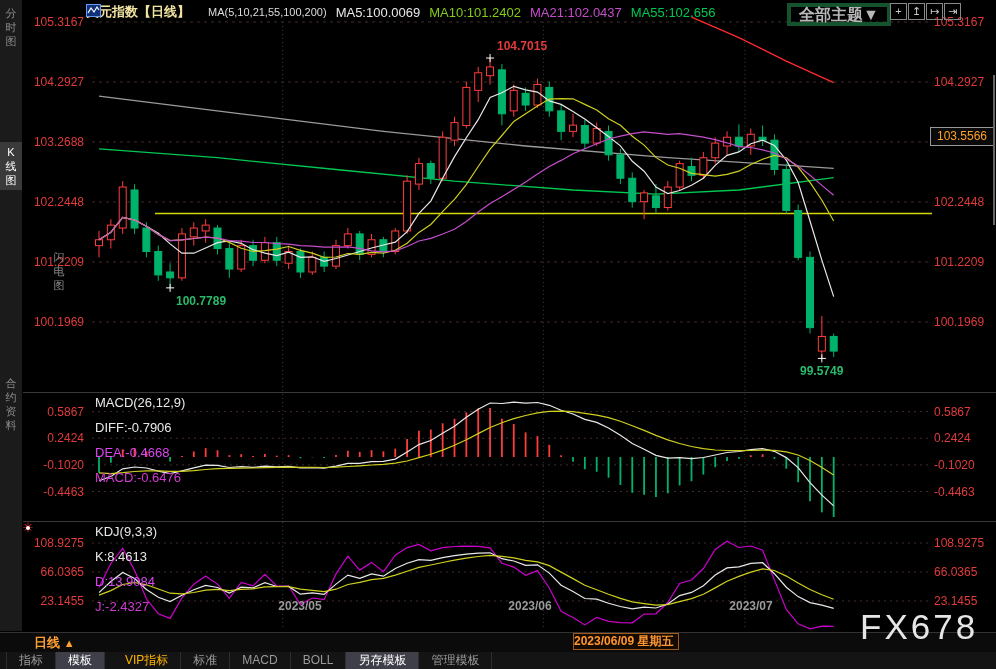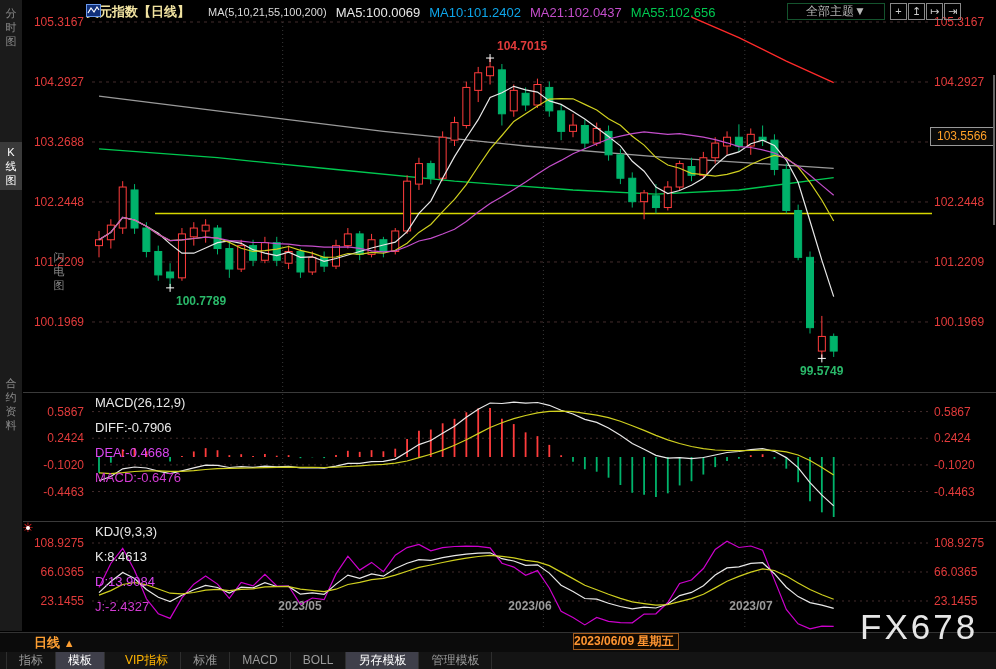--- a/index.html
+++ b/index.html
@@ -8,25 +8,25 @@
   
   .sidebar{position:absolute;left:0;top:0;width:22px;height:631px;background:#1b1b1b;border-right:1px solid #000;z-index:6;}
   .side-item{position:absolute;left:0;width:22px;color:#8a8a8a;font-size:11px;text-align:center;cursor:pointer;}
   .side-item .vtxt{display:block;width:13px;margin:0 auto;word-break:break-all;line-height:14px;}
   .side-item.active{background:#3a3a3a;color:#fff;}
   
   .hdr-row{position:absolute;left:86px;top:4px;height:16px;display:flex;align-items:center;gap:9px;z-index:7;white-space:nowrap;}
   .title{color:#f0e2a0;font-size:13px;font-weight:bold;}
   .ma-params{color:#dcdcdc;font-size:11px;}
   .ma5{color:#e8e8e8;font-size:13px;}
-  .ma10{color:#0ea5e9;font-size:13px;}
+  .ma10{color:#84cc16;font-size:13px;}
   .ma21{color:#c44ecb;font-size:13px;}
   .ma55{color:#00c850;font-size:13px;}
-  .theme-btn{position:absolute;left:787px;top:3px;width:96px;height:15px;border:1px solid #14532d;
-             color:#b8b8b8;font-size:12px;text-align:center;line-height:15px;z-index:8;cursor:pointer;}
+  .theme-btn{position:absolute;left:787px;top:3px;width:96px;height:15px;border:4px solid #14532d;
+             color:#b8b8b8;font-size:16px;text-align:center;line-height:15px;z-index:8;cursor:pointer;font-weight:bold;}
   .tool-btn{position:absolute;top:3px;width:15px;height:15px;border:1px solid #888;color:#ccc;
             font-size:11px;text-align:center;line-height:15px;z-index:8;cursor:pointer;}
   
   .ylab{position:absolute;font-size:12px;color:#e23b3b;z-index:3;white-space:nowrap;}
   .ylab.left{left:24px;width:60px;text-align:right;}
   .ylab.right{left:934px;text-align:left;}
   .price-highlight{position:absolute;left:930px;top:127px;width:62px;height:17px;background:#0a0a0a;
             border:1px solid #999;color:#ffa028;font-size:12px;text-align:center;line-height:17px;z-index:4;}
   
   .panel-hdr{position:absolute;left:95px;display:flex;gap:10px;font-size:13px;z-index:5;white-space:nowrap;flex-direction:column;}

